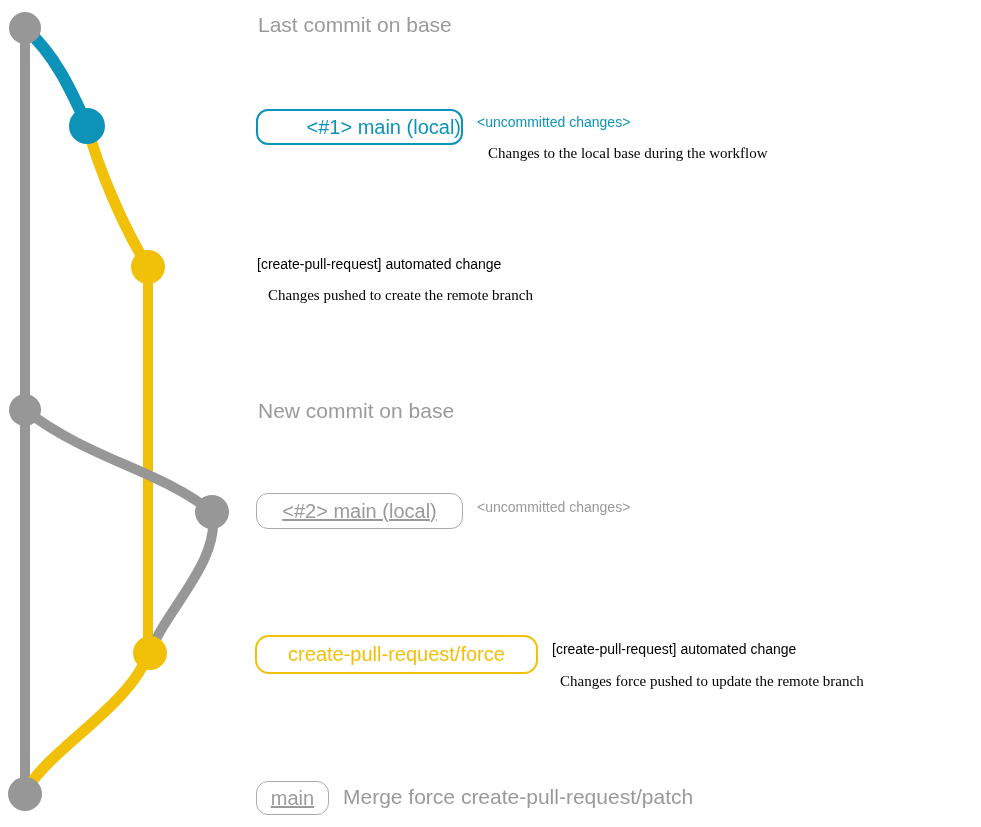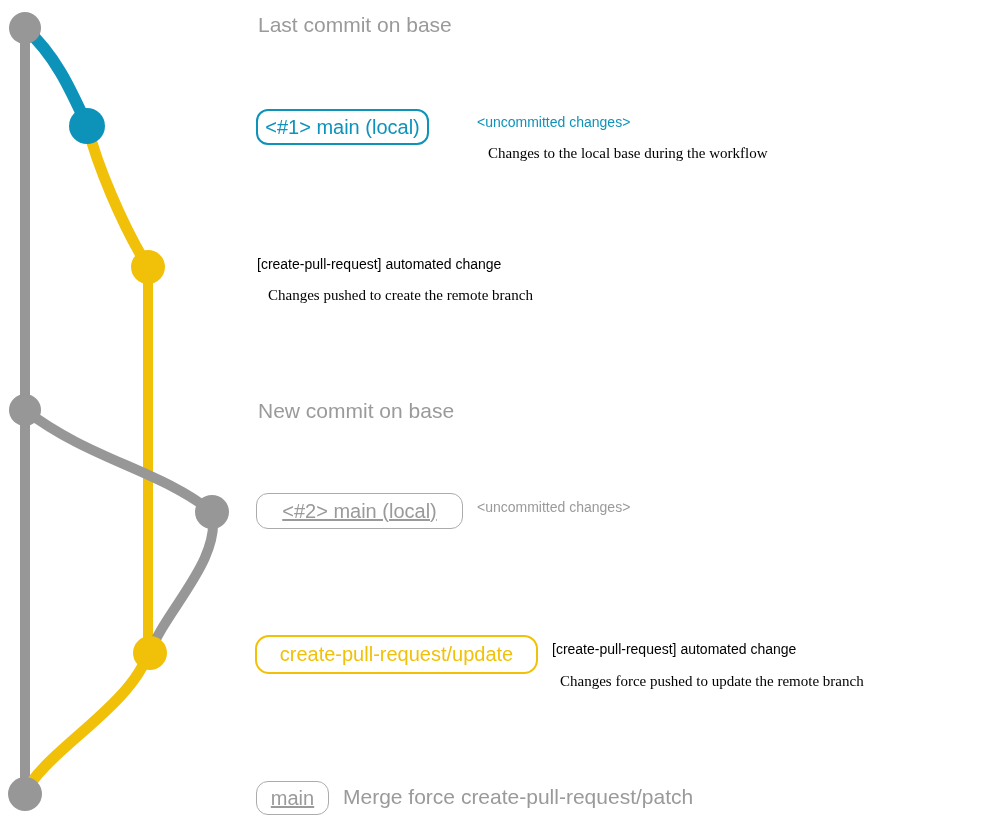--- a/index.html
+++ b/index.html
@@ -87,38 +87,38 @@
     <circle cx="87" cy="126" r="18" fill="#0d93ba"></circle>
     <circle cx="148" cy="267" r="17" fill="#f1c109"></circle>
     <circle cx="25" cy="410" r="16" fill="#979797"></circle>
     <circle cx="212" cy="512" r="17" fill="#979797"></circle>
     <circle cx="150" cy="653" r="17" fill="#f1c109"></circle>
     <circle cx="25" cy="794" r="17" fill="#979797"></circle>
   </svg>
 
   <div class="abs h-gray" style="left:258px; top:13px;">Last commit on base</div>
 
-  <div class="branch-box box-teal" style="left:256px; top:109px; width:173px; height:36px;">
+  <div class="branch-box box-teal" style="left:256px; top:109px; width:207px; height:36px;justify-content:flex-end;">
     <span>&lt;#1&gt; main (local)</span>
   </div>
   <div class="abs msg msg-teal" style="left:477px; top:114px;">&lt;uncommitted changes&gt;</div>
   <div class="abs note" style="left:488px; top:145px;">Changes to the local base during the workflow</div>
 
   <div class="abs msg msg-yellow" style="left:257px; top:256px;">[create-pull-request] automated change</div>
   <div class="abs note" style="left:268px; top:287px;">Changes pushed to create the remote branch</div>
 
   <div class="abs h-gray" style="left:258px; top:399px;">New commit on base</div>
 
   <div class="branch-box box-gray" style="left:256px; top:493px; width:207px; height:36px;">
     <span>&lt;#2&gt; main (local)</span>
   </div>
   <div class="abs msg msg-gray" style="left:477px; top:499px;">&lt;uncommitted changes&gt;</div>
 
   <div class="branch-box box-yellow" style="left:255px; top:635px; width:283px; height:39px;">
-    <span>create-pull-request/update</span>
+    <span>create-pull-request/force</span>
   </div>
   <div class="abs msg msg-yellow" style="left:552px; top:641px;">[create-pull-request] automated change</div>
   <div class="abs note" style="left:560px; top:673px;">Changes force pushed to update the remote branch</div>
 
   <div class="branch-box box-gray" style="left:256px; top:781px; width:73px; height:34px;">
     <span>main</span>
   </div>
   <div class="abs msg msg-gray msg-lg" style="left:343px; top:785px;">Merge force create-pull-request/patch</div>
 
 </div>

